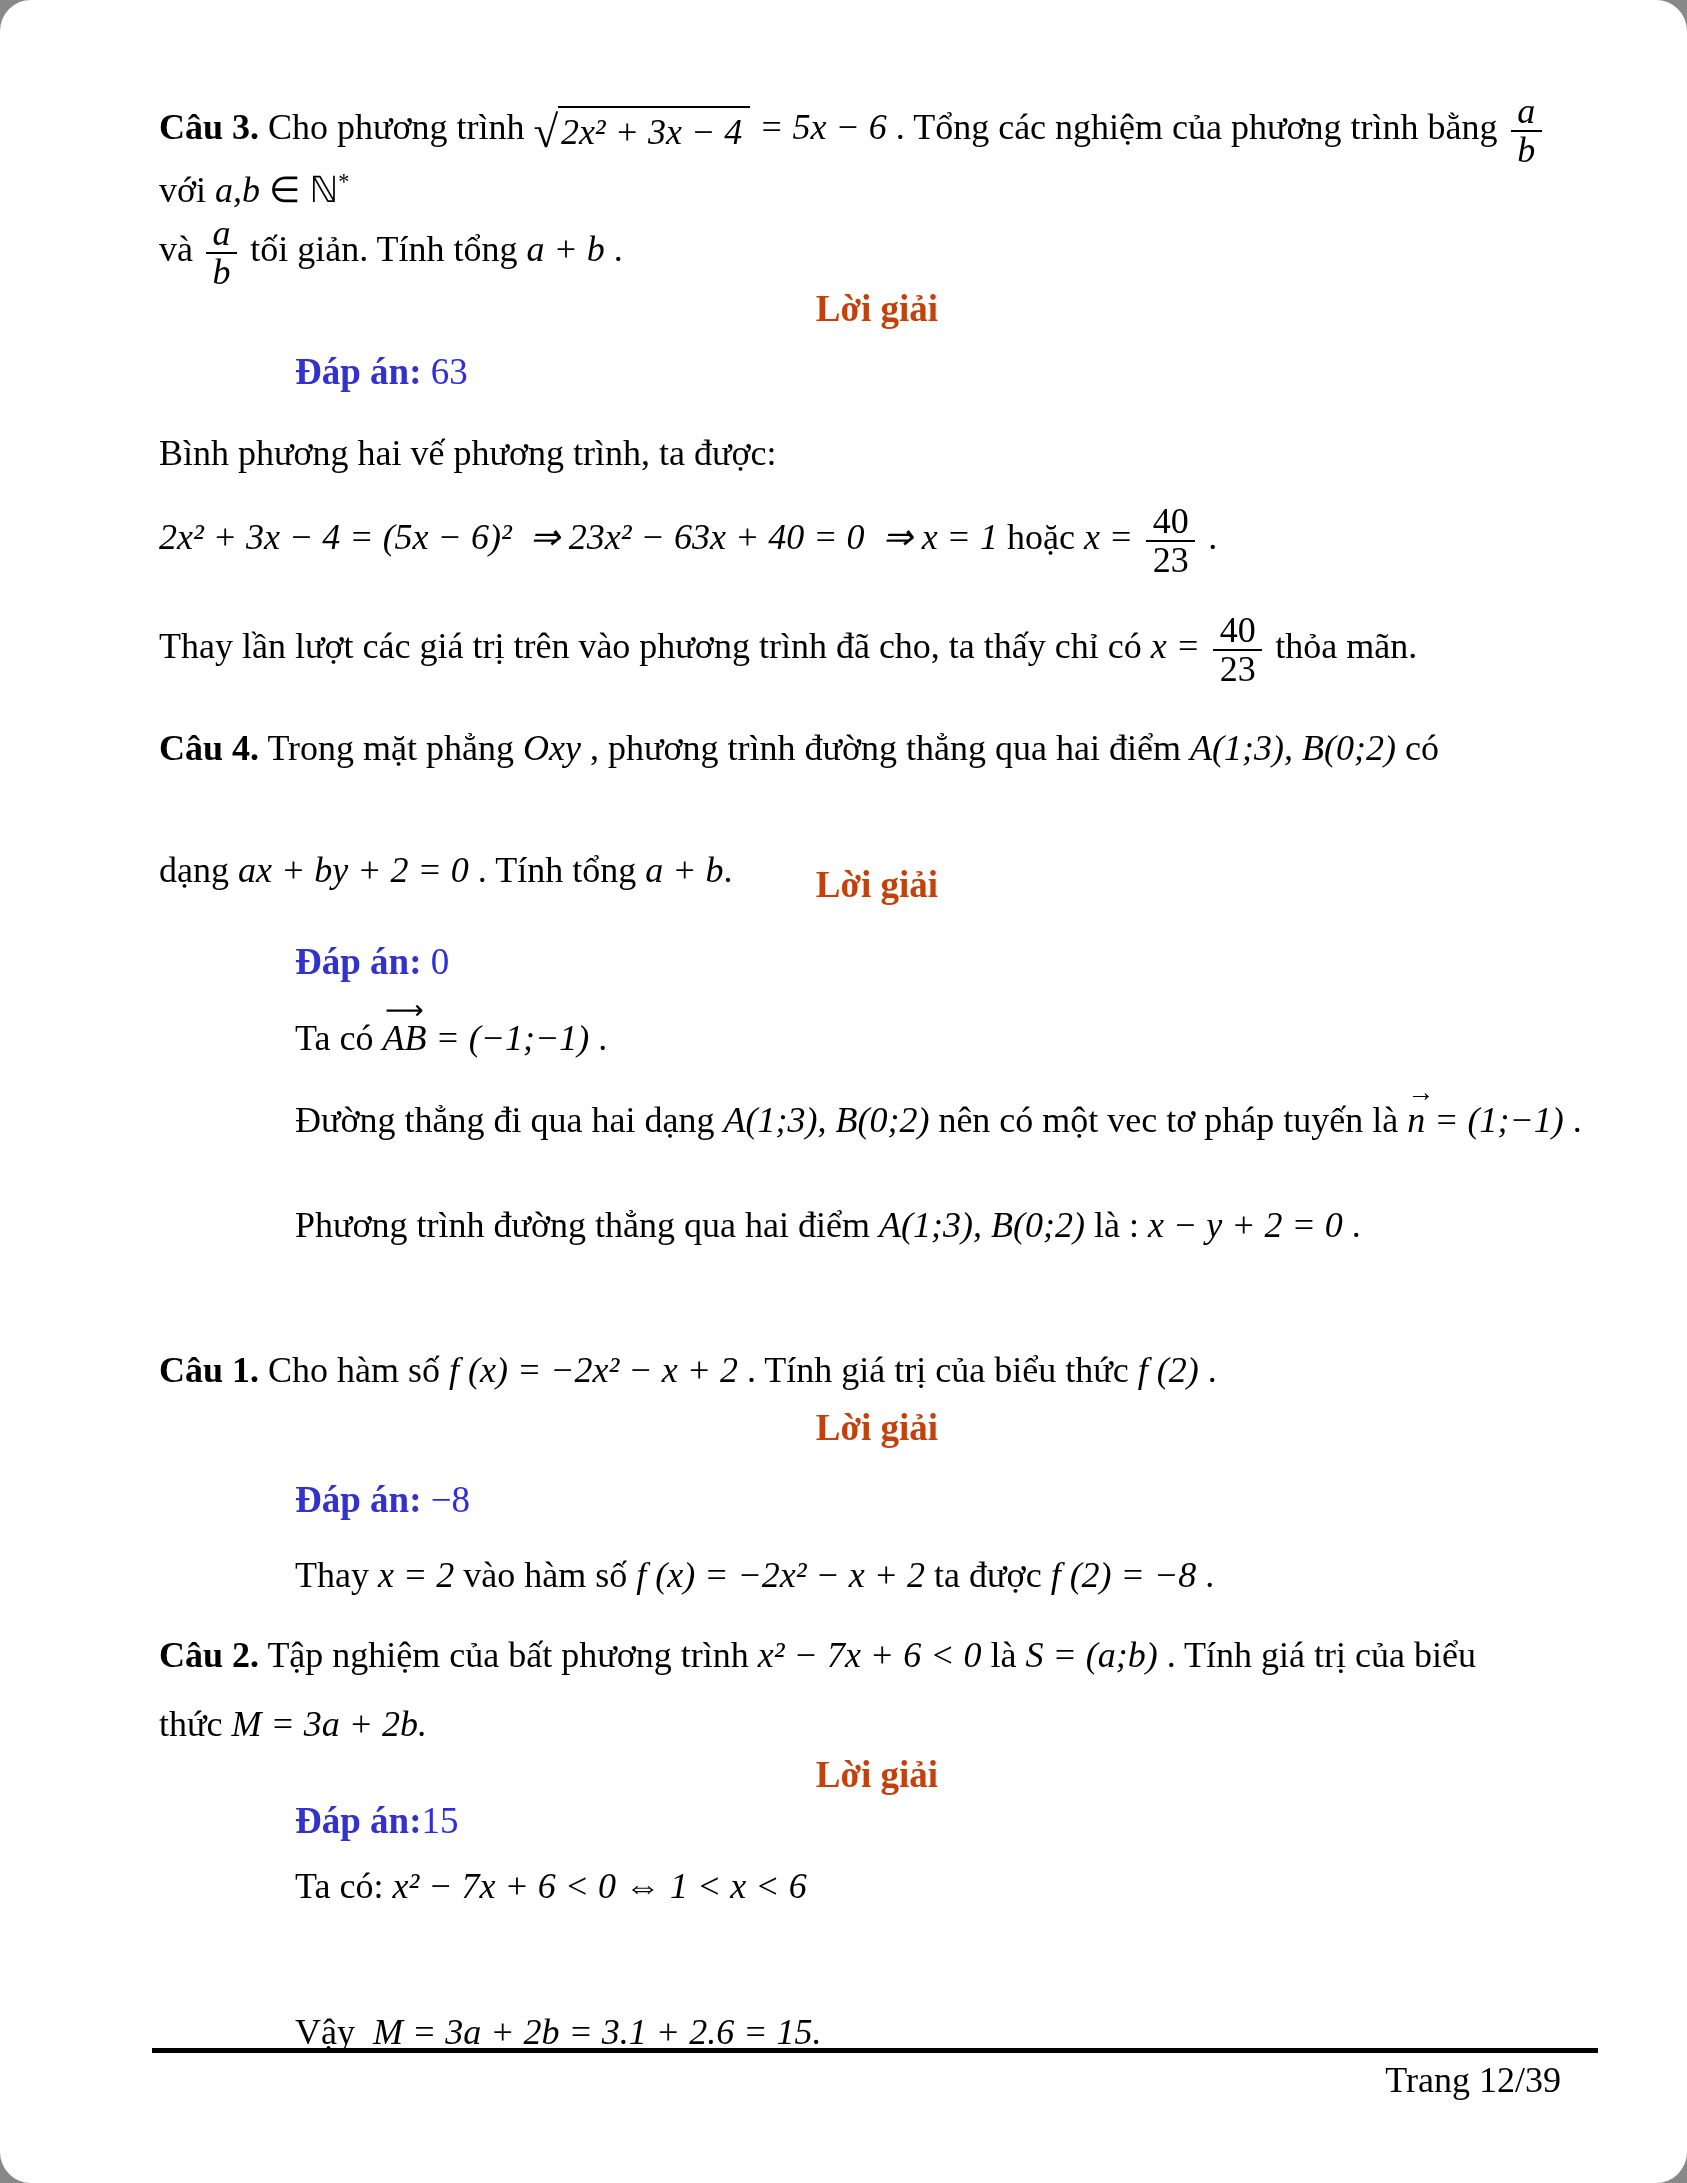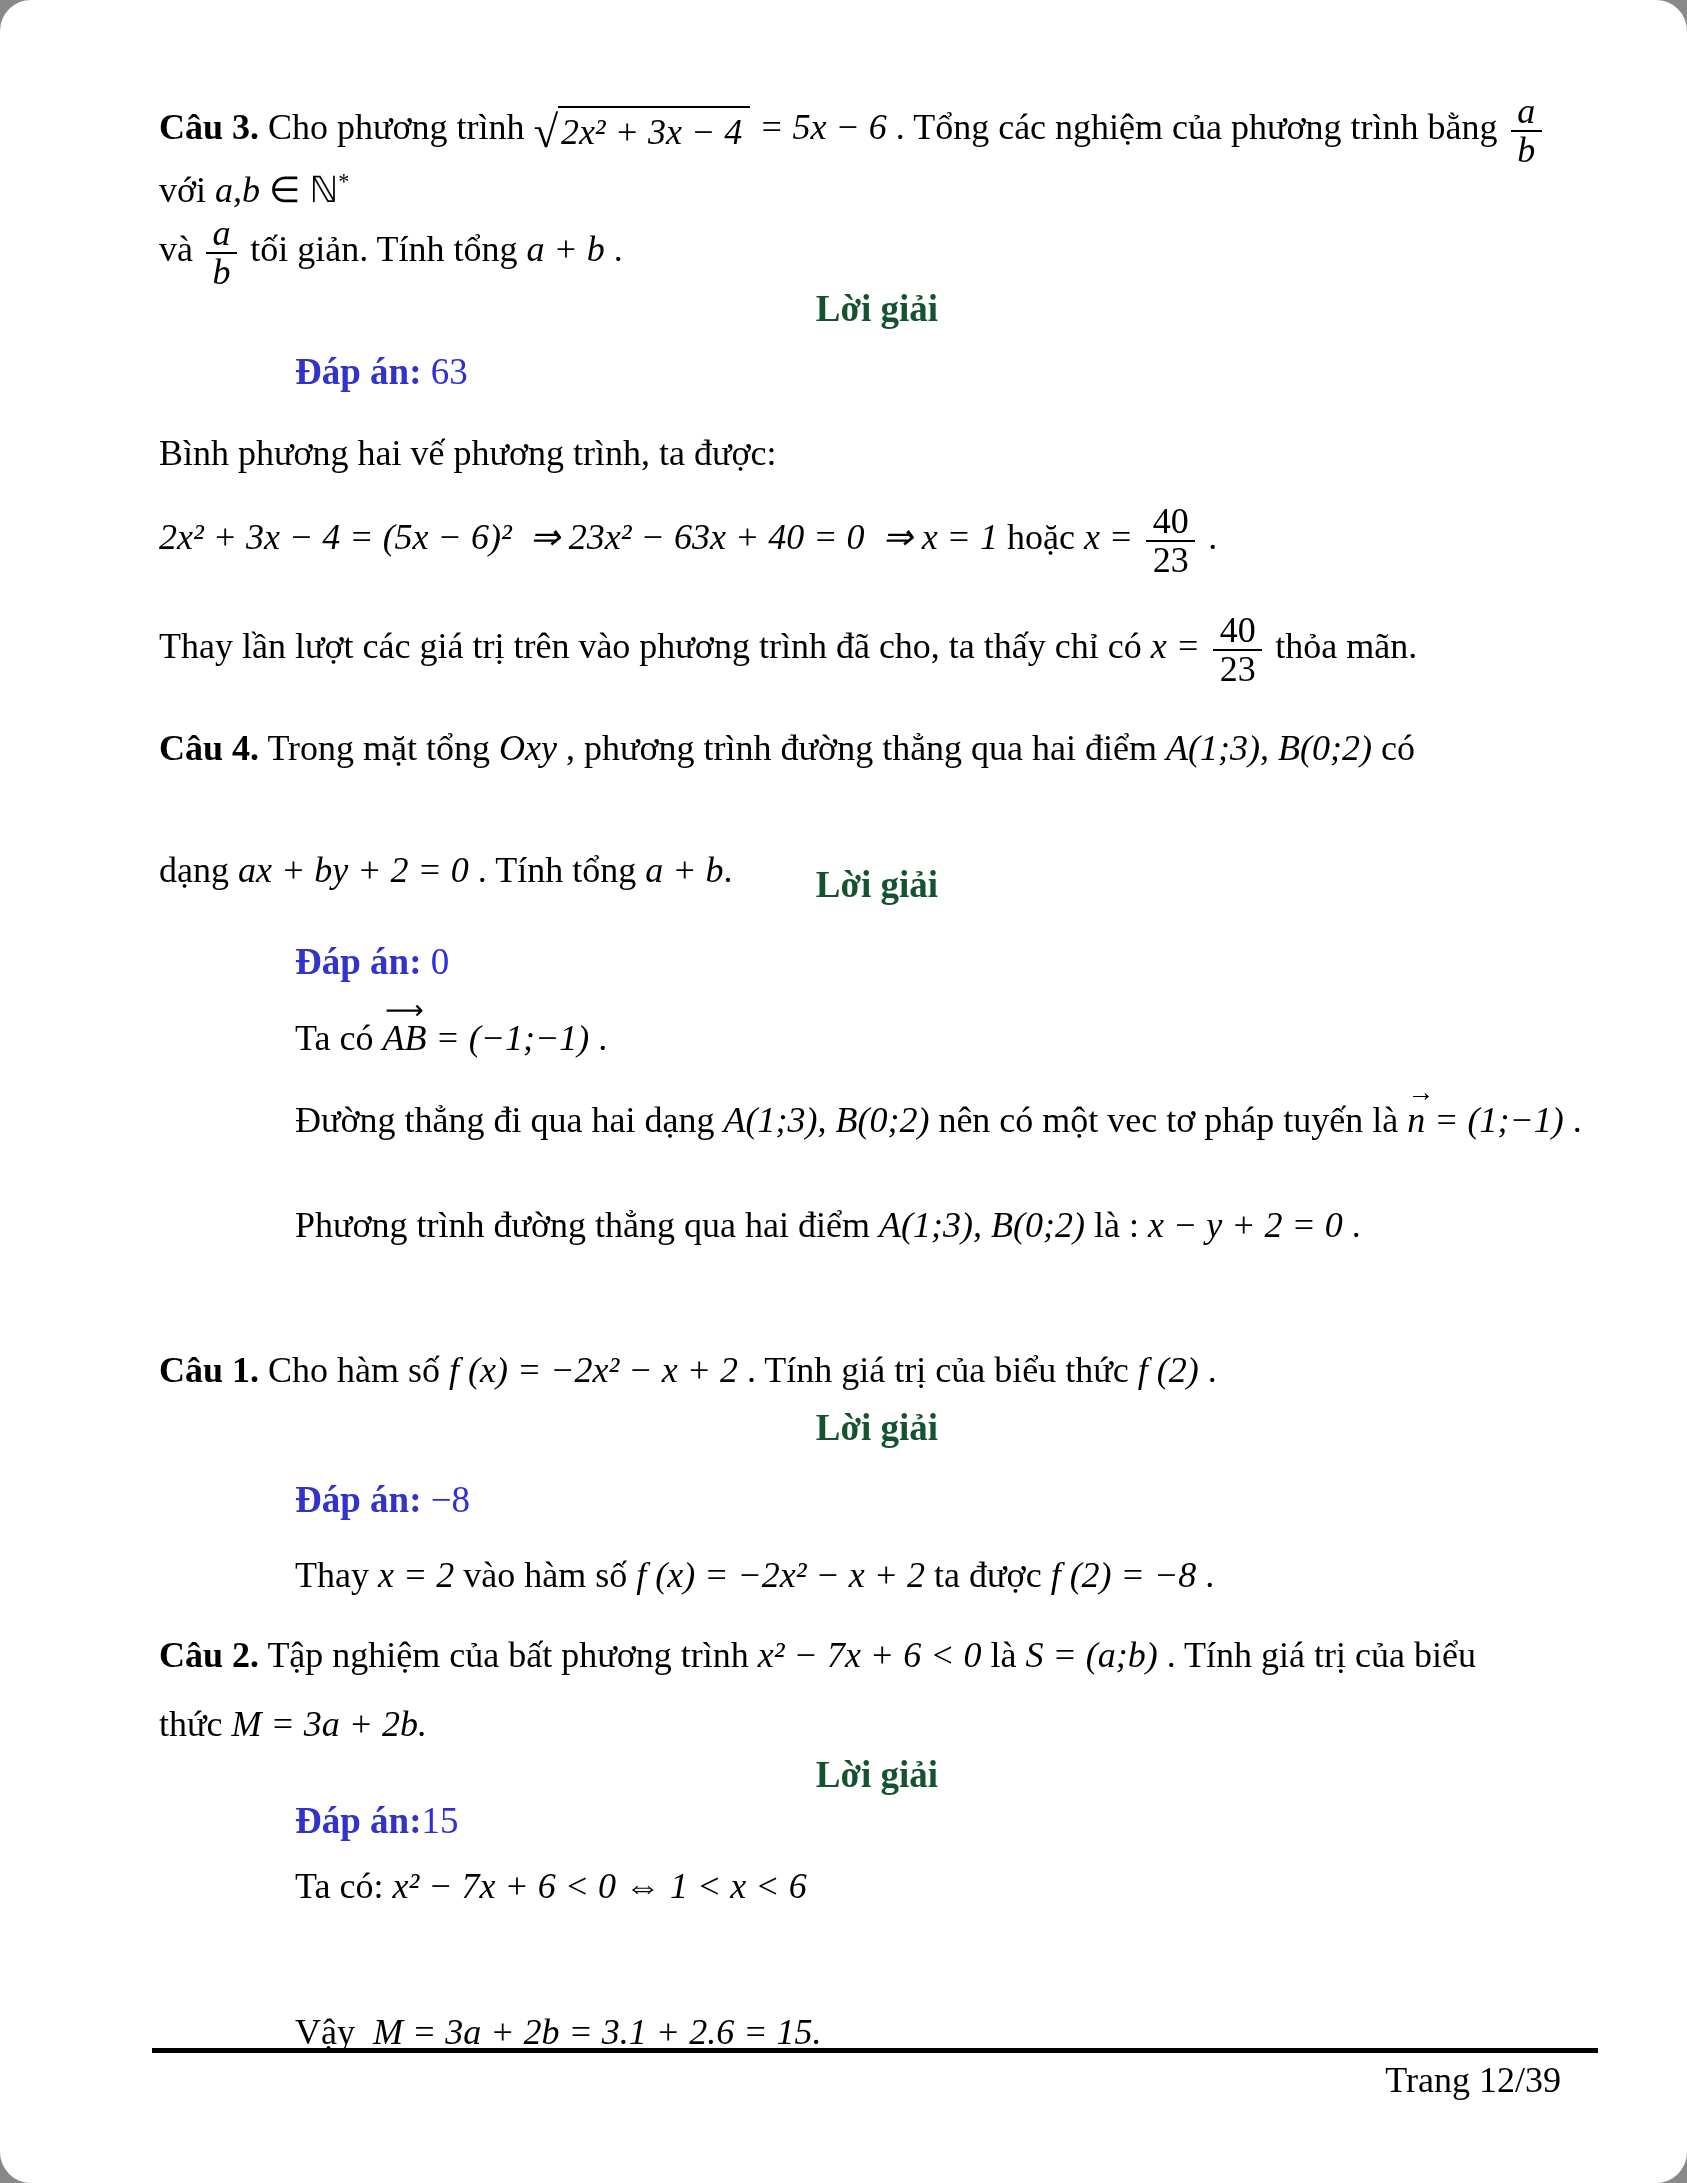--- a/index.html
+++ b/index.html
@@ -20,21 +20,21 @@
     line-height:1.25;
     white-space:nowrap;
   }
   .center{text-align:center;}
   .indent{padding-left:136px;}
   .t{white-space:pre-wrap;}
   .m{font-style:italic;white-space:pre-wrap;}
   .lbl{font-weight:bold;white-space:pre-wrap;}
   .blue-lbl{color:#3333CC;font-weight:bold;font-size:37px;white-space:pre-wrap;}
   .blue-val{color:#2E2EDD;font-size:37px;white-space:pre-wrap;}
-  .loi{color:#14532d;font-weight:bold;font-size:37px;}
+  .loi{color:#c2410c;font-weight:bold;font-size:37px;}
   .frac{
     display:inline-block;vertical-align:middle;
     text-align:center;line-height:1.02;margin:0 4px;
   }
   .frac .num,.frac .den{display:block;padding:0 6.6px;}
   .frac .den{border-top:2.6px solid #000;}
   .frac.ital{font-style:italic;}
   .sqrt{display:inline-block;vertical-align:middle;white-space:nowrap;}
   .rad{font-size:1.25em;line-height:1;vertical-align:-0.08em;}
   .radicand{
@@ -69,21 +69,21 @@
   <div class="line center" style="top:286px"><span class="loi">Lời giải</span></div>
 
   <div class="line indent" style="top:349px"><span class="blue-lbl">Đáp án:</span><span class="blue-val"> 63</span></div>
 
   <div class="line" style="top:431px"><span class="t">Bình phương hai vế phương trình, ta được:</span></div>
 
   <div class="line" style="top:503px"><span class="m">2x² + 3x − 4 = (5x − 6)²  ⇒ 23x² − 63x + 40 = 0  ⇒ x = 1</span><span class="t"> hoặc </span><span class="m">x = </span><span class="frac"><span class="num">40</span><span class="den">23</span></span><span class="t"> .</span></div>
 
   <div class="line" style="top:612px"><span class="t">Thay lần lượt các giá trị trên vào phương trình đã cho, ta thấy chỉ có </span><span class="m">x = </span><span class="frac"><span class="num">40</span><span class="den">23</span></span><span class="t"> thỏa mãn.</span></div>
 
-  <div class="line" style="top:726px"><span class="lbl">Câu 4.</span><span class="t"> Trong mặt tổng </span><span class="m">Oxy</span><span class="t"> , phương trình đường thẳng qua hai điểm </span><span class="m">A(1;3), B(0;2)</span><span class="t"> có</span></div>
+  <div class="line" style="top:726px"><span class="lbl">Câu 4.</span><span class="t"> Trong mặt phẳng </span><span class="m">Oxy</span><span class="t"> , phương trình đường thẳng qua hai điểm </span><span class="m">A(1;3), B(0;2)</span><span class="t"> có</span></div>
 
   <div class="line" style="top:848px"><span class="t">dạng </span><span class="m">ax + by + 2 = 0</span><span class="t"> . Tính tổng </span><span class="m">a + b</span><span class="t">.</span></div>
 
   <div class="line center" style="top:862px"><span class="loi">Lời giải</span></div>
 
   <div class="line indent" style="top:939px"><span class="blue-lbl">Đáp án:</span><span class="blue-val"> 0</span></div>
 
   <div class="line indent" style="top:1016px"><span class="t">Ta có </span><span class="vec"><span class="arrow">⟶</span><span>AB</span></span><span class="m"> = (−1;−1)</span><span class="t"> .</span></div>
 
   <div class="line indent" style="top:1098px"><span class="t">Đường thẳng đi qua hai dạng </span><span class="m">A(1;3), B(0;2)</span><span class="t"> nên có một vec tơ pháp tuyến là </span><span class="vec"><span class="arrow">→</span><span>n</span></span><span class="m"> = (1;−1)</span><span class="t"> .</span></div>

